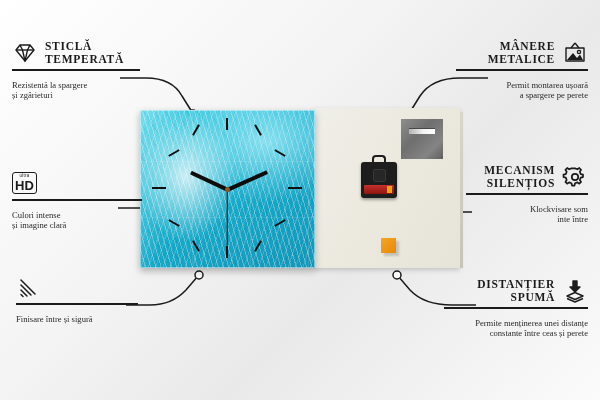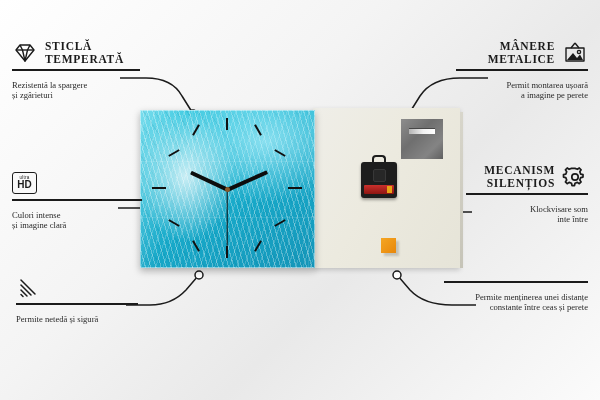--- a/index.html
+++ b/index.html
@@ -114,21 +114,21 @@
 
   .ico{ width:26px; height:24px; flex:0 0 auto; color:#1b1b1b; }
   .ico svg{ display:block; width:100%; height:100%; }
 
   .hd-badge{
     width:25px; height:22px; border:1.4px solid #1b1b1b; border-radius:3px;
     display:flex; flex-direction:column; align-items:center; justify-content:center;
     line-height:1;
   }
   .hd-badge .u{ font-size:4.5px; letter-spacing:.2px; font-family:"Liberation Sans",sans-serif; }
-  .hd-badge .h{ font-size:10px; font-weight:bold; font-family:"Liberation Sans",sans-serif;text-align:center; }
+  .hd-badge .h{ font-size:13px; font-weight:bold; font-family:"Liberation Sans",sans-serif;text-align:center; }
 
   
   #leaders{ position:absolute; inset:0; pointer-events:none; }
 </style>
 </head>
 <body>
 
 <div id="stage">
 
   <svg id="leaders" viewBox="0 0 600 400">
@@ -228,41 +228,41 @@
             <g stroke="currentColor" stroke-width="1.5" stroke-linecap="round">
           <path d="M5 4 L19 18"></path>
               <path d="M5 9 L15 19"></path>
               <path d="M5 14 L11 20"></path>
               <path d="M5 18.5 L7 20.5"></path>
         </g>
           </svg>
       </span>
     </div>
     <div class="rule" style="width:122px;"></div>
-    <div class="co-sub">Permite netedă și sigură</div>
+    <div class="co-sub">Finisare între și sigură</div>
   </div>
 
   <div class="callout right" style="left:456px;top:40px;width:132px;">
     <div class="co-head">
       <span class="co-title">MÂNERE
 METALICE</span>
       <span class="ico">
         <svg viewBox="0 0 26 24">
             <g fill="none" stroke="currentColor" stroke-width="1.4" stroke-linejoin="round">
           <path d="M13 2 L9 7 M13 2 L17 7"></path>
               <rect x="4" y="7" width="18" height="13"></rect>
           <path d="M5 19 L11 12 L15 17 L18 13.5 L21 19 Z" fill="currentColor" stroke="none"></path>
           <circle cx="17" cy="11" r="1.6"></circle>
         </g>
           </svg>
       </span>
     </div>
     <div class="rule" style="width:132px;margin-left:auto;"></div>
     <div class="co-sub">Permit montarea ușoară
-a imagine pe perete</div>
+a spargere pe perete</div>
   </div>
 
   <div class="callout right" style="left:466px;top:164px;width:122px;">
     <div class="co-head">
       <span class="co-title">MECANISM
 SILENȚIOS</span>
       <span class="ico">
         <svg viewBox="0 0 26 24">
             <g fill="none" stroke="currentColor" stroke-width="1.7" stroke-linejoin="round">
           <path d="M13 3.4 l2.4.9 1.9-1.3 1.8 1.8 -1.3 1.9 .9 2.4 2.3 .5 v2.5 l-2.3 .5 -.9 2.4 1.3 1.9 -1.8 1.8 -1.9-1.3 -2.4 .9 -.5 2.3 h-2.5 l-.5-2.3 -2.4-.9 -1.9 1.3 -1.8-1.8 1.3-1.9 -.9-2.4 -2.3-.5 v-2.5 l2.3-.5 .9-2.4 -1.3-1.9 1.8-1.8 1.9 1.3 2.4-.9 z"></path>
@@ -270,18 +270,31 @@
         </g>
           </svg>
       </span>
     </div>
     <div class="rule" style="width:122px;margin-left:auto;"></div>
     <div class="co-sub">Klockvisare som
 inte între</div>
   </div>
 
   <div class="callout right" style="left:444px;top:278px;width:144px;">
+    <div class="co-head">
+      <span class="co-title">DISTANȚIER
+SPUMĂ</span>
+      <span class="ico">
+        <svg viewBox="0 0 26 24">
+            <g fill="none" stroke="currentColor" stroke-width="1.4" stroke-linejoin="round">
+          <path d="M11 2 h4 v6 h3 l-5 5 -5-5 h3 z" fill="currentColor"></path>
+          <path d="M13 13.5 L21 17 L13 20.5 L5 17 Z"></path>
+          <path d="M5 19.5 L13 23 L21 19.5"></path>
+        </g>
+          </svg>
+      </span>
+    </div>
     <div class="rule" style="width:144px;margin-left:auto;"></div>
     <div class="co-sub">Permite menținerea unei distanțe
 constante între ceas și perete</div>
   </div>
 
 </div>
 
 </body></html>

